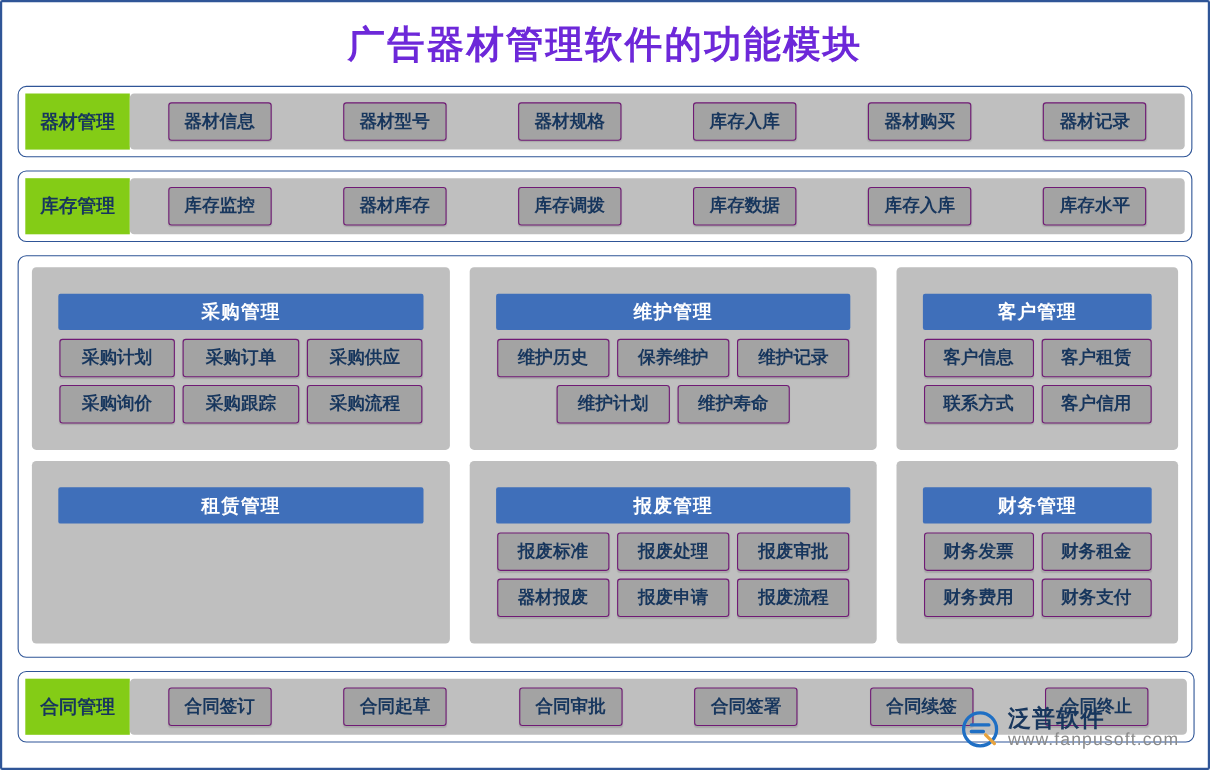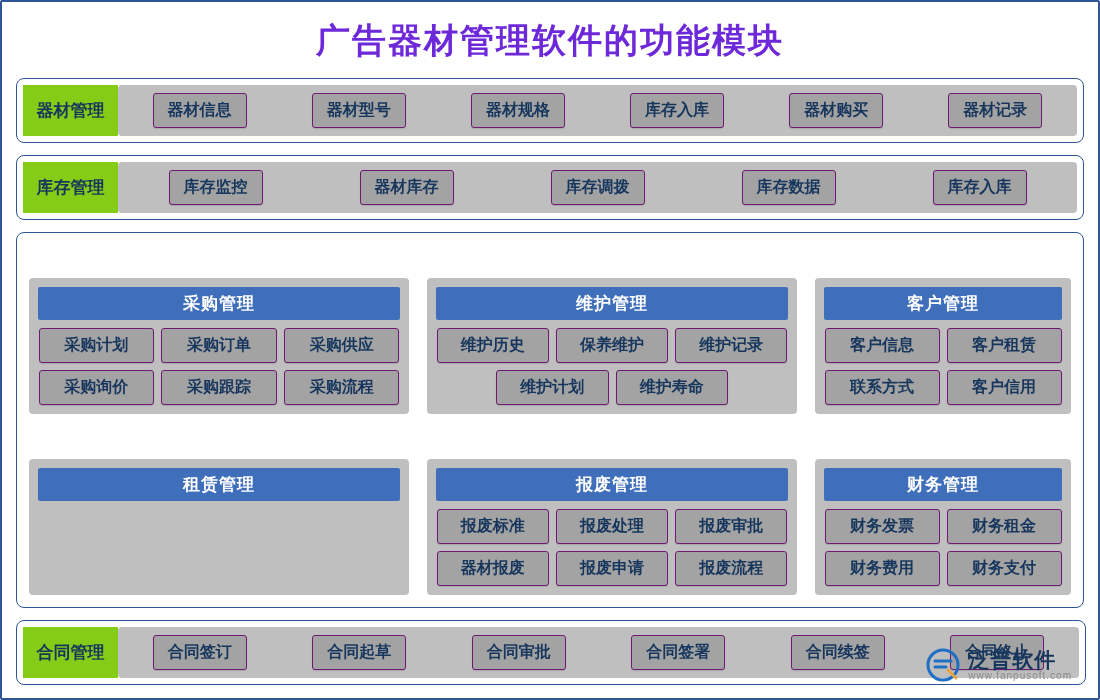--- a/index.html
+++ b/index.html
@@ -86,23 +86,22 @@
   }
   .grid-row {
     display: flex;
     gap: 18px;
     margin-bottom: 10px;
   }
   .grid-row:last-child { margin-bottom: 0; }
   .module {
     background: #bfbfbf;
     border-radius: 4px;
-    padding: 9px;
-    box-sizing: border-box;
-    margin-top: 35px;
+    padding: 24px;
+    box-sizing: border-box;
   }
   .module.w-wide { flex: 0 0 380px; }
   .module.w-mid  { flex: 0 0 370px; }
   .module.w-narrow { flex: 1; }
   .module-head {
     background: #3f6fba;
     color: #ffffff;
     font-size: 17px;
     font-weight: bold;
     text-align: center;
@@ -153,21 +152,21 @@
     flex-direction: column;
     line-height: 1.05;
   }
   .logo-cn {
     font-size: 21px;
     font-weight: bold;
     color: #17365d;
     letter-spacing: 1px;
   }
   .logo-en {
-    font-size: 10px;
+    font-size: 16px;
     color: #8a8a8a;
     letter-spacing: 1px;
   }
 </style>
 </head>
 <body>
 
 <div class="page">
 
   <div class="title">广告器材管理软件的功能模块</div>
@@ -185,20 +184,21 @@
   </div>
 
   <div class="band">
     <div class="band-label">库存管理</div>
     <div class="band-items">
       <div class="chip">库存监控</div>
       <div class="chip">器材库存</div>
       <div class="chip">库存调拨</div>
       <div class="chip">库存数据</div>
       <div class="chip">库存入库</div>
+      <div class="chip">库存水平</div>
     </div>
   </div>
 
   <div class="grid-box">
 
     <div class="grid-row">
 
       <div class="module w-wide">
         <div class="module-head">采购管理</div>
         <div class="module-grid cols3">

